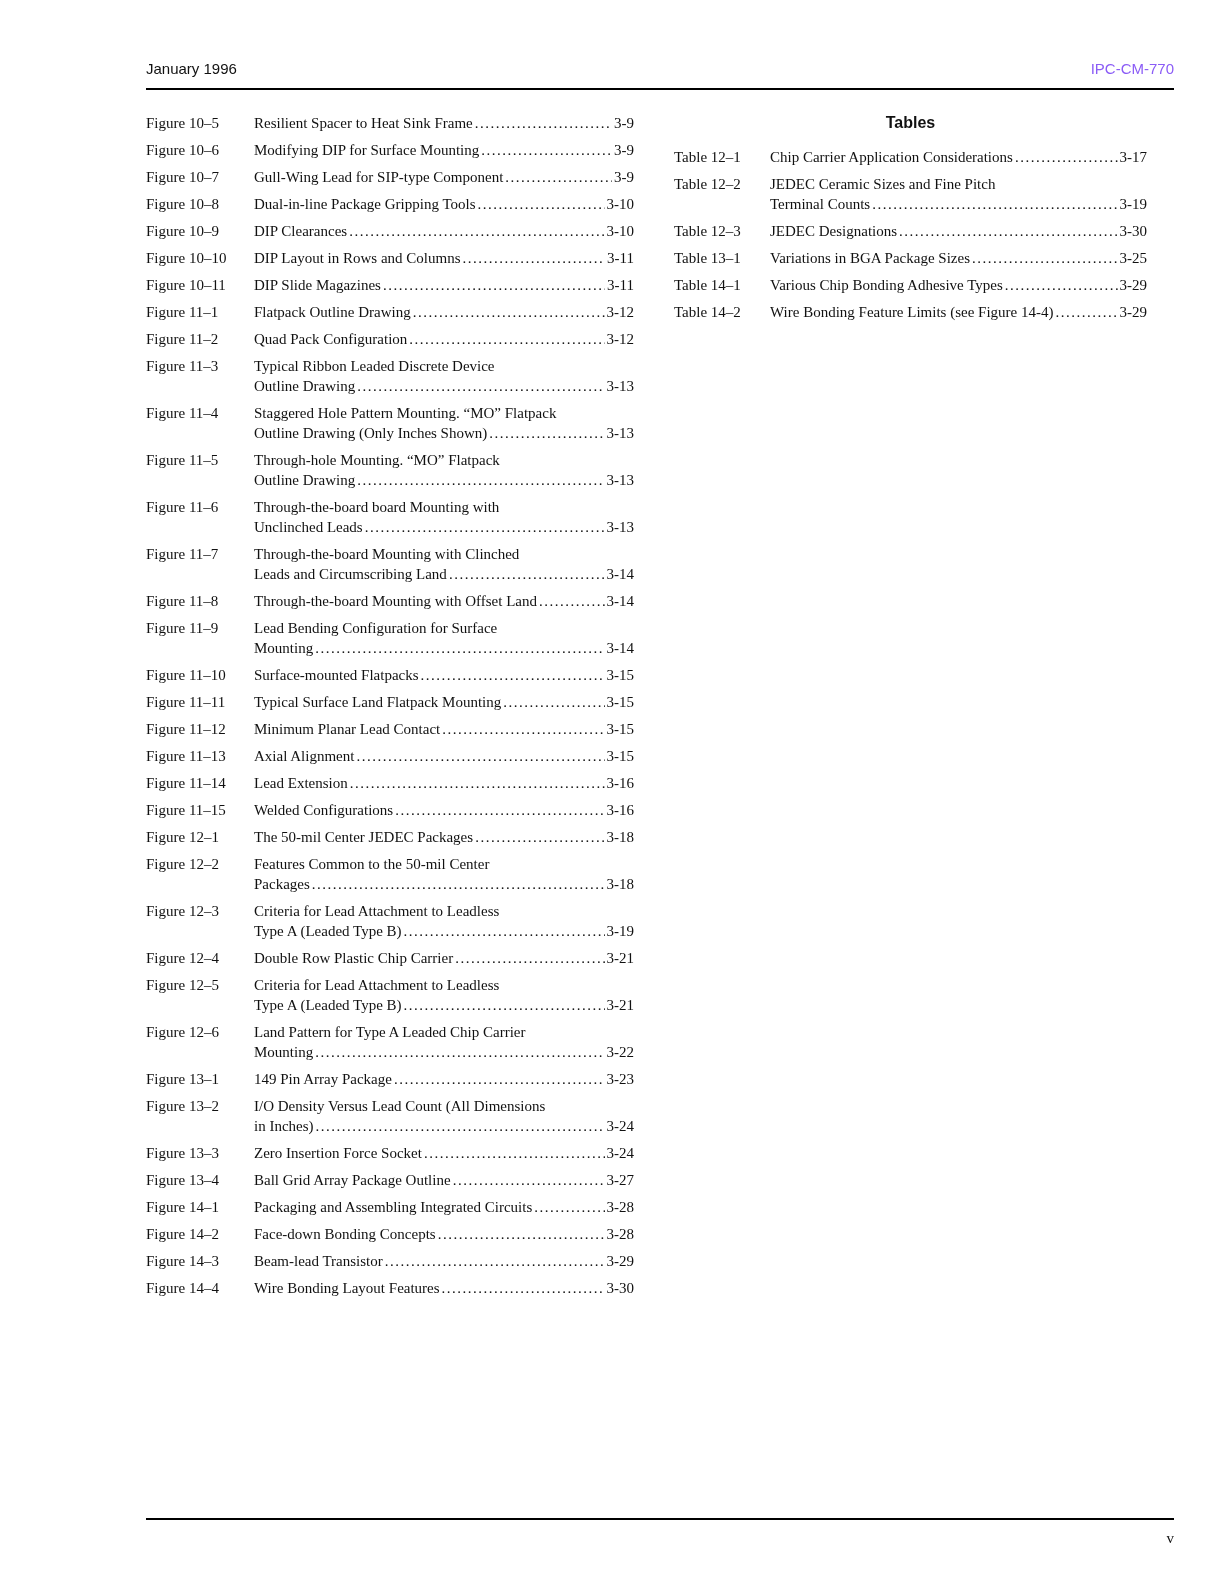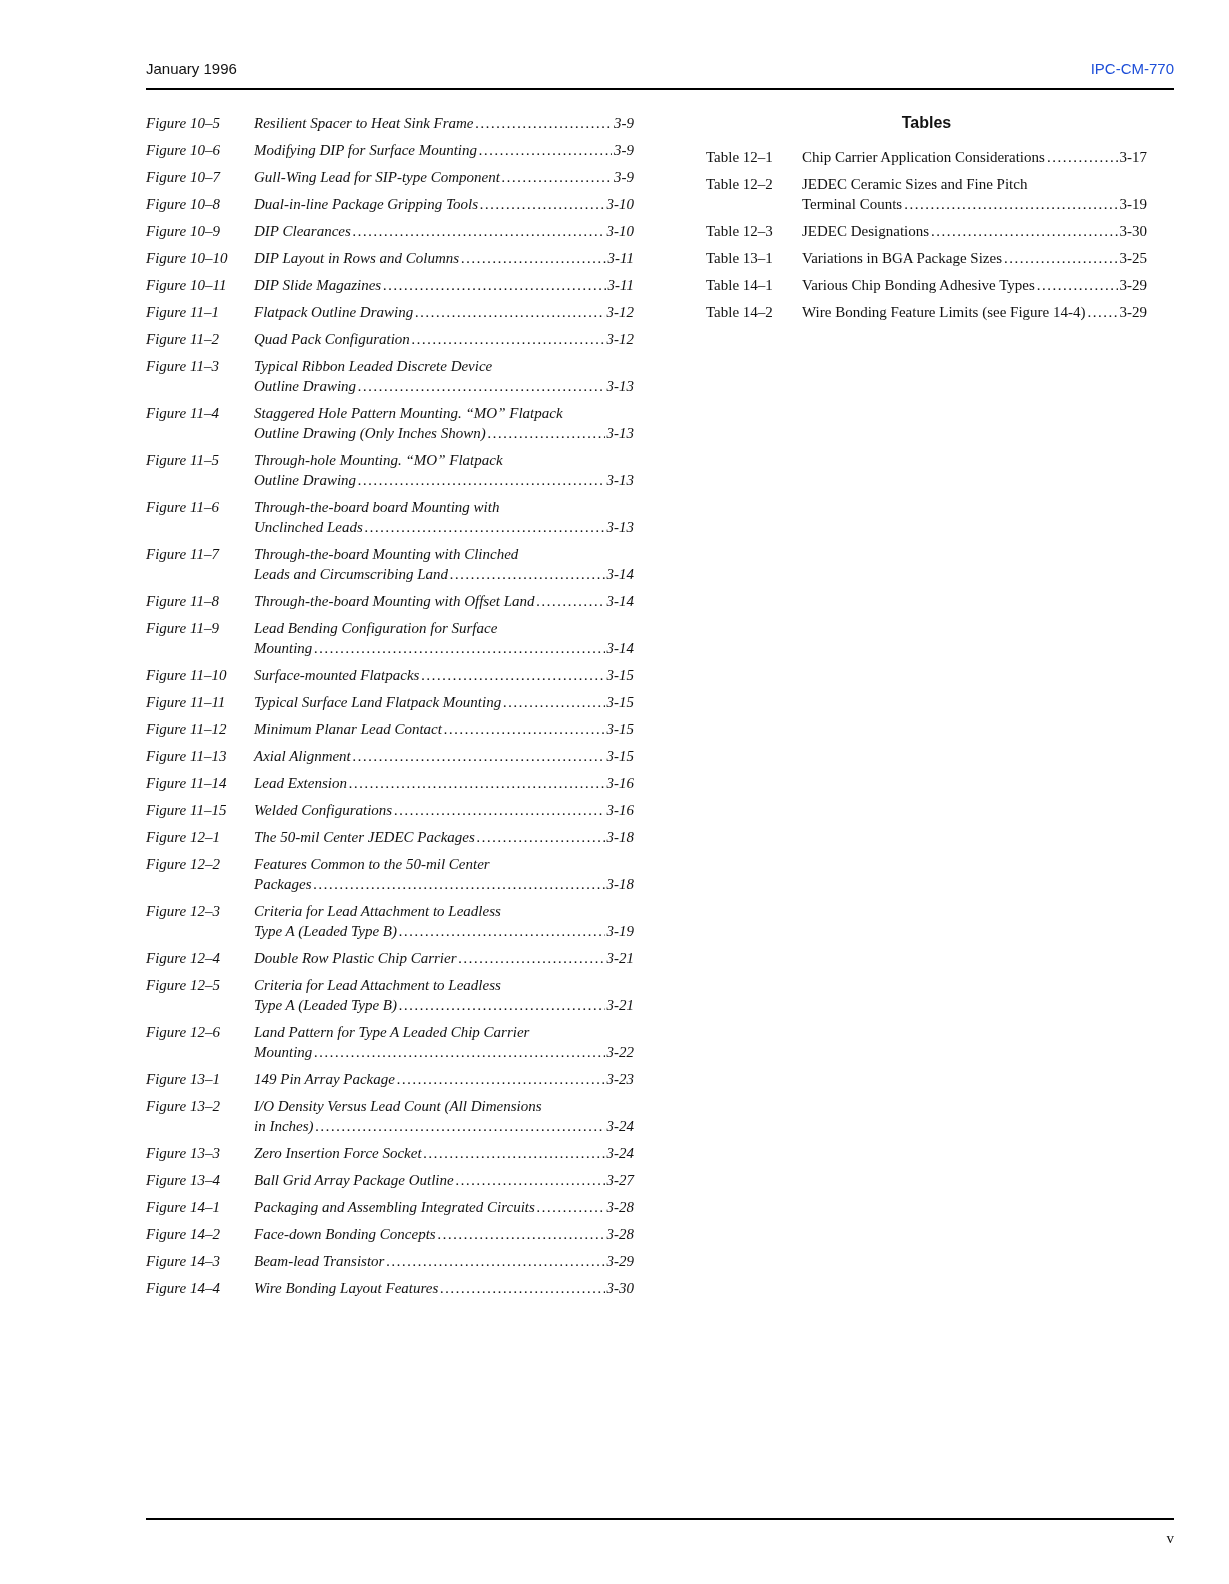--- a/index.html
+++ b/index.html
@@ -23,43 +23,43 @@
     font-family: "Liberation Sans", sans-serif;
     font-size: 15px;
     color: #111;
   }
   .header-right {
     position: absolute;
     right: 82px;
     top: 60px;
     font-family: "Liberation Sans", sans-serif;
     font-size: 15px;
-    color: #1d4ed8;
+    color: #8b5cf6;
   }
   .header-rule {
     position: absolute;
     left: 146px;
     right: 82px;
     top: 88px;
     height: 2px;
     background: #000;
   }
   .columns {
     position: absolute;
     left: 146px;
     top: 113px;
     width: 1001px;
     display: flex;
     gap: 40px;
     font-family: "Liberation Serif", serif;
     font-size: 15px;
     line-height: 20px;
   }
-  .col-left  { width: 488px; flex-shrink: 0; font-style: italic; }
-  .col-right { flex: 1; min-width: 0; margin-left: 32px; }
+  .col-left  { width: 488px; flex-shrink: 0; }
+  .col-right { flex: 1; min-width: 0; }
   .section-heading {
     font-family: "Liberation Sans", sans-serif;
     font-weight: bold;
     font-size: 16px;
     text-align: center;
     margin-bottom: 14px;
   }
   .entry {
     display: flex;
     margin-bottom: 7px;

